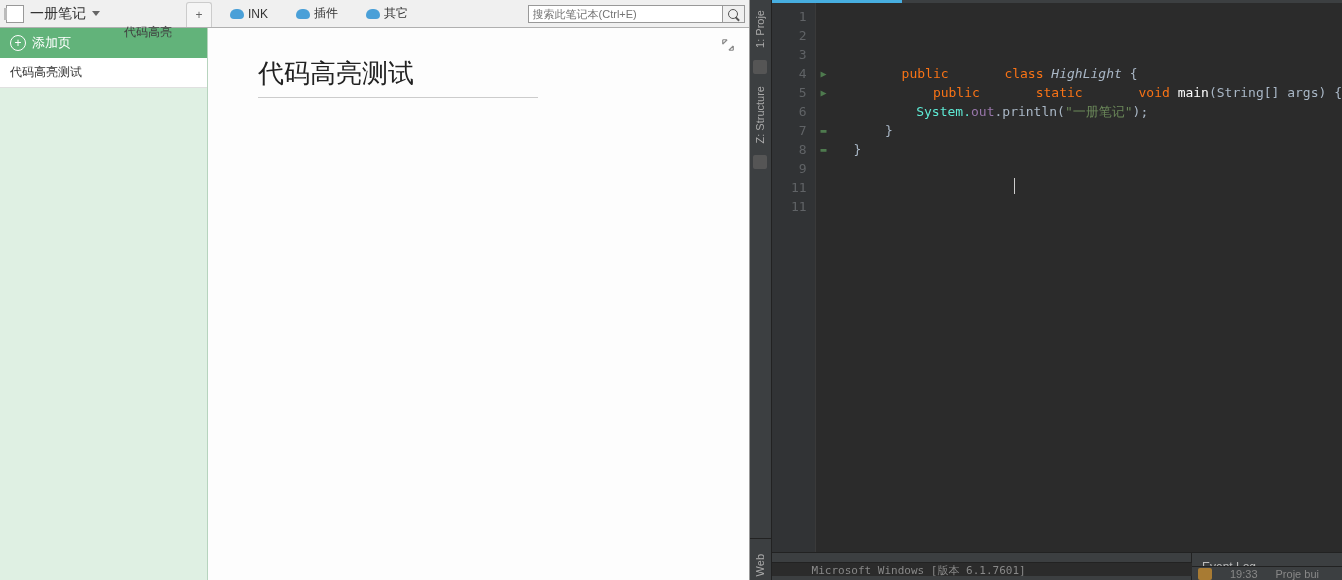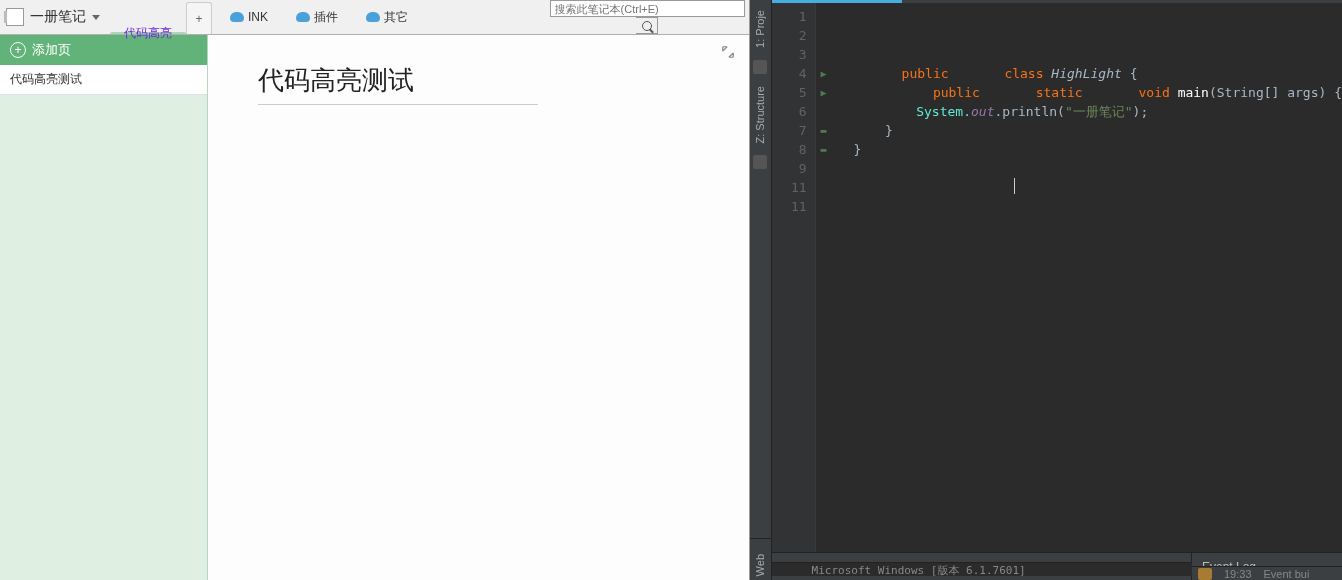--- a/index.html
+++ b/index.html
@@ -14,21 +14,21 @@
     
     .left-app {
       width: 810px;
       height: 100%;
       display: flex;
       flex-direction: column;
       background: #f5f5f5;
       border-right: 1px solid #999;
     }
     .tabbar {
-      height: 35px;
+      height: 28px;
       background: #f0f0f0;
       display: flex;
       align-items: stretch;
       border-bottom: 1px solid #b0b0b0;
       position: relative;
     }
     .notebook-pick {
       display: flex;
       align-items: center;
       padding: 0 10px 0 6px;
@@ -58,21 +58,21 @@
       font-size: 12px;
       color: #333;
       background: #e0e0e0;
       border-top-left-radius: 3px;
       border-top-right-radius: 3px;
       margin-top: 2px;
       cursor: pointer;
     }
     .section-tab.active {
       background: #a8d8b5;
-      color: #6d28d9;
+      color: #404040;
       margin-top: 32px;
     }
     .add-tab {
       width: 26px;
       display:flex; align-items:center; justify-content:center;
       margin-top:2px;
       background:#f5f5f5;
       border:1px solid #ccc;
       border-bottom:none;
       border-top-left-radius:3px;
@@ -90,21 +90,20 @@
     .cloud-icon {
       width:14px; height:10px;
       background:#4aa0d8;
       border-radius: 6px 6px 4px 4px;
       position:relative;
     }
     .search-wrap {
       margin-left:auto;
       display:flex; align-items:center;
       padding:0 4px;
-      flex-direction:column;
     }
     .search-input {
       width: 195px; height: 18px;
       border:1px solid #999;
       padding:0 4px;
       font-size:11px;
       color:#888;
       background:#fff;
     }
     .search-btn {
@@ -223,21 +222,21 @@
       font-size:13px; line-height:19px;
       color:#a9b7c6;
       white-space: pre;
       position:relative;
     }
     .kw { color:#f97316;margin-left:48px; }
     .cname { color:#a9b7c6;font-style:italic; }
     .fname { color:#ffffff;margin-top:8px; }
     .type { color:#5eead4; }
     .str { color:#6a8759; }
-    .field { color:#9876aa; font-style:italic; }
+    .field { color:#9876aa; }
     .punct { color:#a9b7c6; }
     .caret-beam {
       position:absolute;
       left:182px; top:calc(4px + 19px*9);
       width:1px; height:16px; background:#ccc;
     }
     .bottom-panel {
       height:28px;
       display:flex;
       border-top:1px solid #222;
@@ -280,21 +279,21 @@
       border-top:1px solid #222;
     }
     .status-strip {
       position:absolute;
       right:0; bottom:0;
       height:14px;
       width:150px;
       background:#3c3f41;
       color:#888;
       font-size:11px;
-      display:flex; align-items:center; gap:12px;
+      display:flex; align-items:center; gap:18px;
       padding:0 6px;
       border-top:1px solid #222;
       font-family:"Segoe UI",sans-serif;
     }
     .gear-badge {
       width:14px; height:12px;
       background:#a87b33;
       border-radius:2px;
     }
     .web-strip {
@@ -414,15 +413,15 @@
   </div>
 
   <div class="web-strip">
     <div class="v-label">Web</div>
   </div>
 
   <div class="term-preview">Microsoft Windows [版本 6.1.7601]</div>
   <div class="status-strip">
     <span class="gear-badge"></span>
     <span>19:33</span>
-    <span>Event bui</span>
+    <span>Proje bui</span>
   </div>
 </div>
 
 </body></html>

